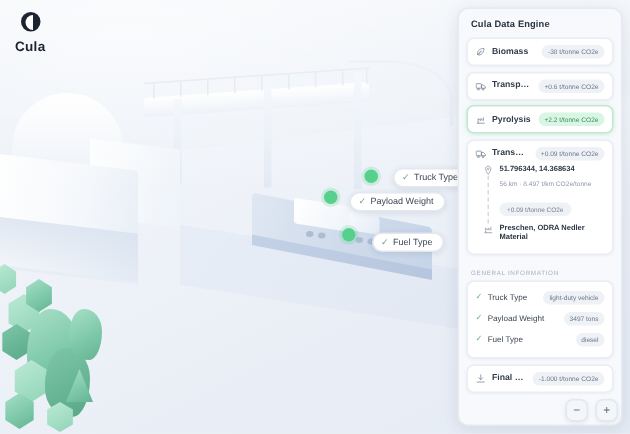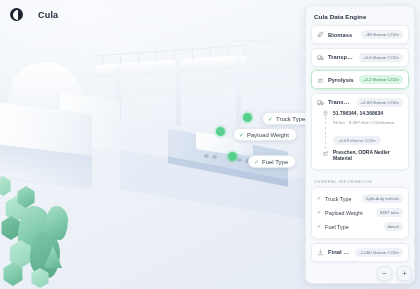--- a/index.html
+++ b/index.html
@@ -121,21 +121,21 @@
   .poly.d { background: linear-gradient(150deg,#7ec7a8,#57a888); }
   .hex {
     clip-path: polygon(50% 0%, 93% 25%, 93% 75%, 50% 100%, 7% 75%, 7% 25%);
   }
   .tri { clip-path: polygon(50% 0%, 100% 100%, 0% 100%); }
   .blob { border-radius: 46% 54% 40% 60% / 55% 45% 58% 42%; }
 
   
   .logo {
     position: absolute; left: 10px; top: 8px;
-    display: flex; align-items: center; gap: 15px;
+    display: flex; align-items: center; gap: 5px; flex-direction: column;
   }
   .logo-mark {
     width: 13px; height: 13px; border-radius: 50%;
     background: #1c2431; position: relative; overflow: hidden;
   }
   .logo-mark::after {
     content: ""; position: absolute; left: 3px; top: 1.5px;
     width: 5px; height: 10px; border-radius: 5px 0 0 5px;
     background: #ffffff;
   }

